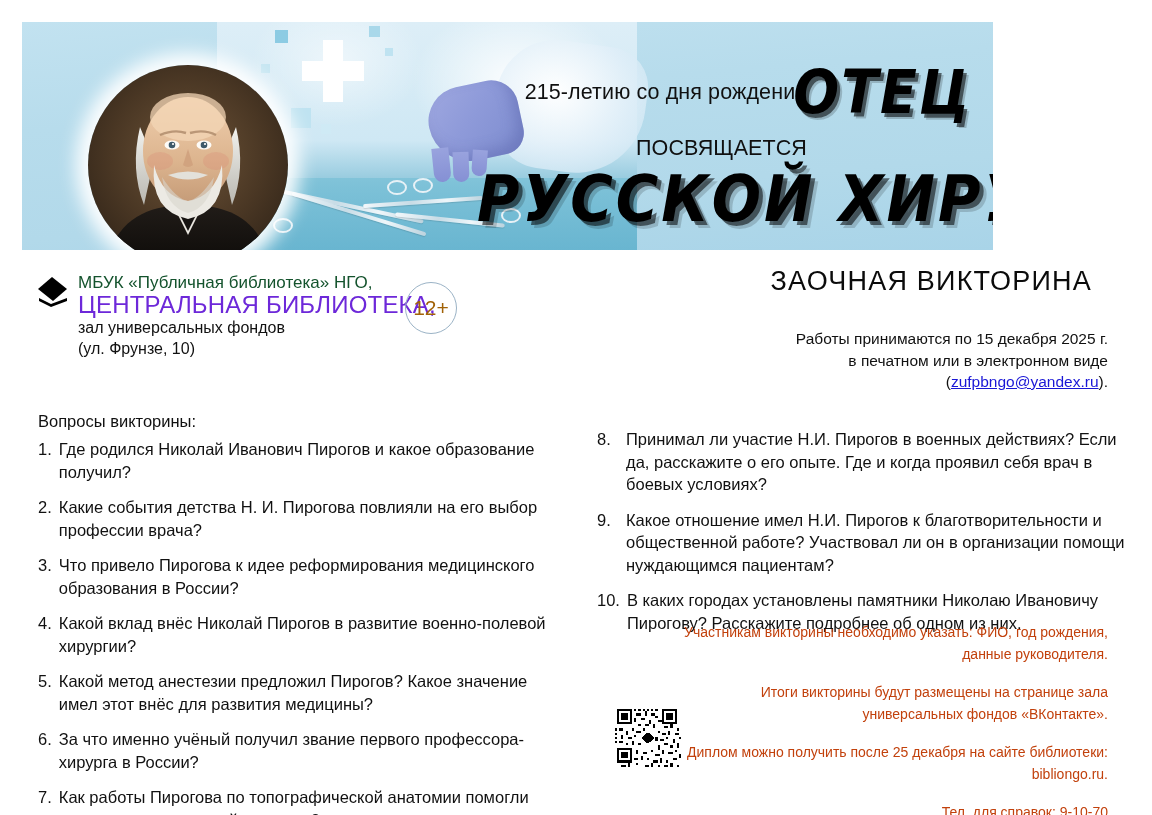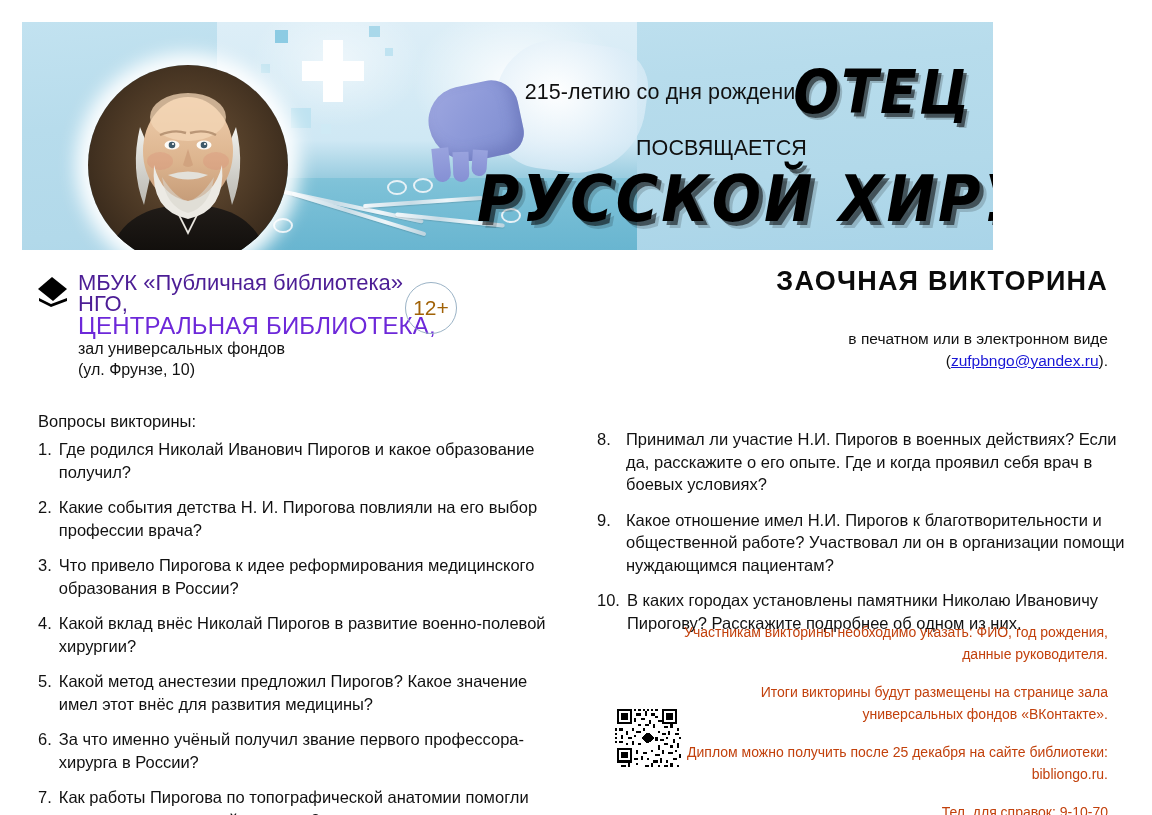--- a/index.html
+++ b/index.html
@@ -161,41 +161,41 @@
     left: 36px;
     top: 272px;
     width: 400px;
   }
   .org-icon {
     position: absolute;
     left: 0; top: 4px;
     width: 34px; height: 32px;
   }
   .org-lines { margin-left: 42px; }
-  .org-l1 { font-size: 22px; line-height: 21px; color: #4c1d95; }
+  .org-l1 { font-size: 17px; line-height: 21px; color: #14532d; }
   .org-l2 { font-size: 24px; line-height: 24px; color: #6d28d9; letter-spacing: .2px; }
   .org-l3 { font-size: 16px; line-height: 21px; color: #111; }
   .org-l4 { font-size: 16px; line-height: 21px; color: #111; }
 
   .age-badge {
     position: absolute;
     left: 405px; top: 282px;
     width: 50px; height: 50px;
     border: 1.4px solid #9bb3c6;
     border-radius: 50%;
     display: flex; align-items: center; justify-content: center;
     font-size: 21px; color: #a16207;
   }
 
   
   .quiz-title {
     position: absolute;
-    right: 44px; top: 266px;
+    right: 60px; top: 266px;
     font-size: 27px;
-    font-weight: 700;
+    font-weight: 400;
     letter-spacing: 1.2px;
     color: #0b0b0b;
     white-space: nowrap;
   }
   .accept {
     position: absolute;
     right: 44px; top: 328px;
     width: 430px;
     text-align: right;
     font-size: 15.5px;
@@ -373,20 +373,21 @@
     <div class="org-l3">зал универсальных фондов</div>
     <div class="org-l4">(ул. Фрунзе, 10)</div>
   </div>
 </div>
 
 <div class="age-badge">12+</div>
 
 <div class="quiz-title">ЗАОЧНАЯ ВИКТОРИНА</div>
 
 <div class="accept">
+  <div>Работы принимаются по 15 декабря 2025 г.</div>
   <div>в печатном или в электронном виде</div>
   <div><span>(</span><a class="mail-link" href="#">zufpbngo@yandex.ru</a><span>).</span></div>
 </div>
 
 <div class="q-head">Вопросы викторины:</div>
 
 <div class="col-left">
   <div class="q-item">
     <span class="q-num">1.</span>
     <span class="q-text">Где родился Николай Иванович Пирогов и какое образование получил?</span>

